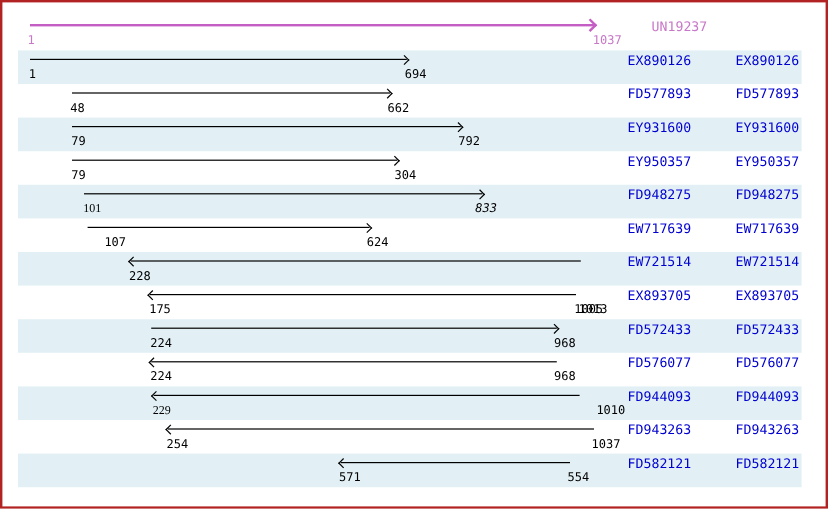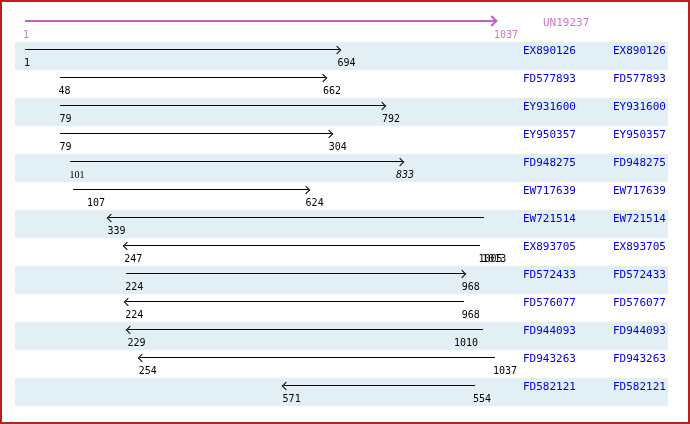--- a/index.html
+++ b/index.html
@@ -119,32 +119,32 @@
     <span class="num end" style="left: 303.6px;">624</span>
     <a class="id c1">EW717639</a>
     <a class="id c2">EW717639</a>
   </div>
 
   <div class="est-row shaded">
     <div class="row-bg"></div>
     <div class="arrow dir-left" style="left: 106.5px; width: 375.6px;">
       <i class="head"></i>
     </div>
-    <span class="num start" style="left: 105.5px;">339</span>
+    <span class="num start" style="left: 105.5px;">228</span>
     <span class="num end" style="left: 480.1px; margin-top: 28px;">1013</span>
     <a class="id c1">EW721514</a>
     <a class="id c2">EW721514</a>
   </div>
 
   <div class="est-row">
     <div class="row-bg"></div>
     <div class="arrow dir-left" style="left: 123.3px; width: 355.2px;">
       <i class="head"></i>
     </div>
-    <span class="num start" style="left: 122.3px;">247</span>
+    <span class="num start" style="left: 122.3px;">175</span>
     <span class="num end" style="left: 476.5px;">1005</span>
     <a class="id c1">EX893705</a>
     <a class="id c2">EX893705</a>
   </div>
 
   <div class="est-row shaded">
     <div class="row-bg"></div>
     <div class="arrow dir-right" style="left: 124.2px; width: 337.5px;">
       <i class="head"></i>
     </div>
@@ -163,22 +163,22 @@
     <span class="num end" style="left: 459.7px;">968</span>
     <a class="id c1">FD576077</a>
     <a class="id c2">FD576077</a>
   </div>
 
   <div class="est-row shaded">
     <div class="row-bg"></div>
     <div class="arrow dir-left" style="left: 126.4px; width: 354.3px;">
       <i class="head"></i>
     </div>
-    <span class="num start" style="left: 125.4px;">229</span>
-    <span class="num end" style="left: 452px; text-align: right;">1010</span>
+    <span class="num start" style="left: 125.4px; font-family: Liberation Serif, serif;">229</span>
+    <span class="num end" style="left: 495px; text-align: right;">1010</span>
     <a class="id c1">FD944093</a>
     <a class="id c2">FD944093</a>
   </div>
 
   <div class="est-row">
     <div class="row-bg"></div>
     <div class="arrow dir-left" style="left: 137.8px; width: 355.2px;">
       <i class="head"></i>
     </div>
     <span class="num start" style="left: 136.8px;">254</span>

